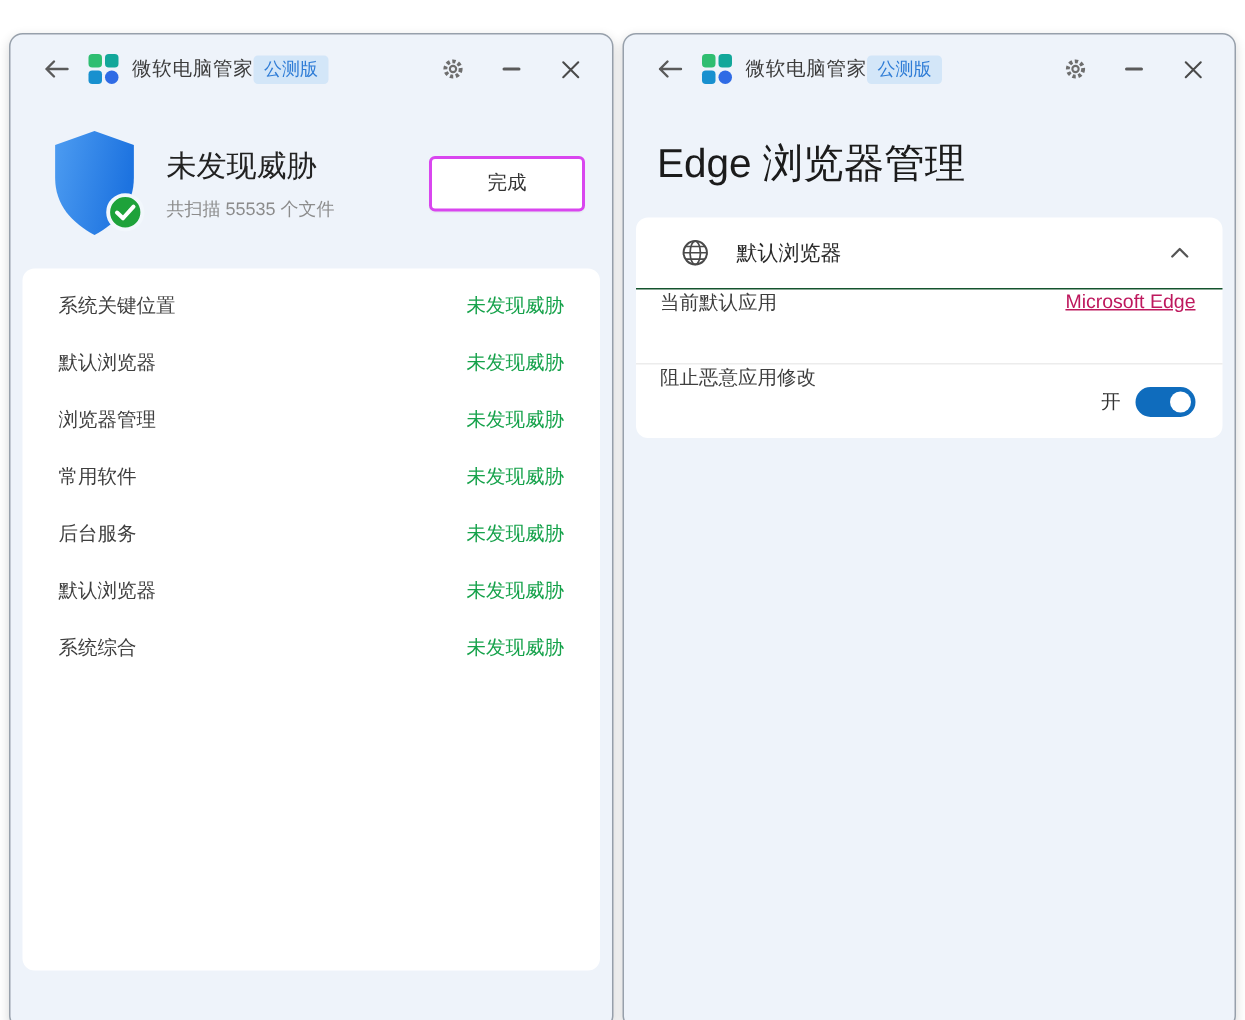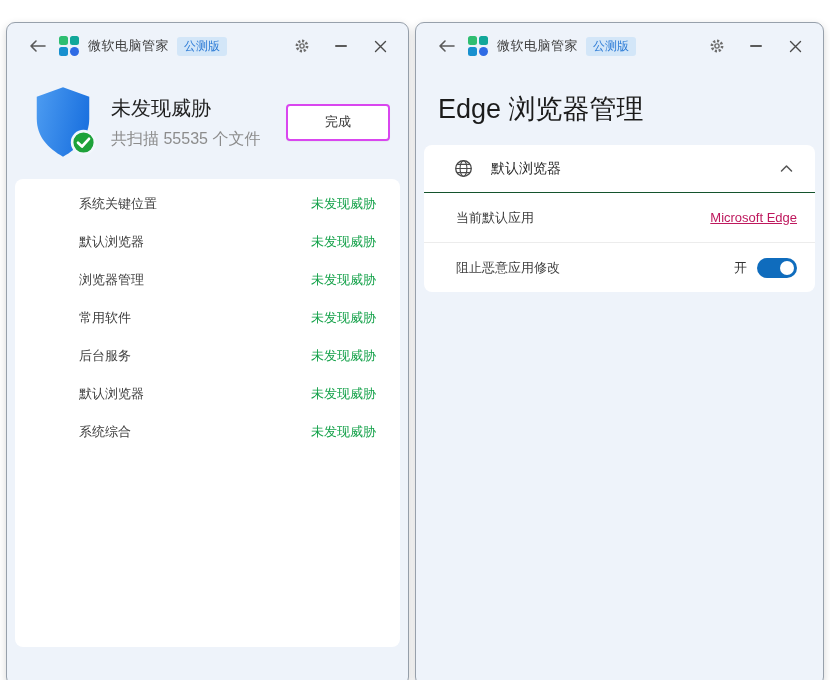--- a/index.html
+++ b/index.html
@@ -23,58 +23,58 @@
   .titlebar{display:flex;align-items:center;height:46px;padding:0 12px 0 18px;}
   .tb-back{width:24px;height:24px;display:flex;align-items:center;justify-content:center;margin-right:10px;cursor:pointer;}
   .logo{display:grid;grid-template-columns:9px 9px;grid-auto-rows:9px;gap:2px;margin-right:9px;}
   .logo i{display:block;}
   .logo .l1{background:#2fbe71;border-radius:2.5px;}
   .logo .l2{background:#12a79a;border-radius:2.5px;}
   .logo .l3{background:#1890cf;border-radius:2.5px;}
   .logo .l4{background:#2f6be5;border-radius:50%;}
   .apptitle{font-size:13px;color:#3c3c3c;letter-spacing:.5px;}
   .badge{
-    margin-left:8px;font-size:12px;color:#2e7cd6;background:#d3e6f8;
+    margin-left:0;font-size:12px;color:#2e7cd6;background:#d3e6f8;
     padding:2px 7px;border-radius:3px;line-height:15px;
   }
   .tb-spacer{flex:1;}
   .tbbtn{width:32px;height:32px;display:flex;align-items:center;justify-content:center;margin-left:7px;cursor:pointer;border-radius:4px;}
   .min-bar{width:12px;height:2px;background:#5a5a5a;border-radius:1px;}
 
   
   .summary{display:flex;align-items:center;padding:16px 16px 10px 26px;}
   .shield-wrap{position:relative;width:60px;height:74px;flex:none;}
   .check-badge{position:absolute;right:-4px;bottom:-1px;}
   .sum-text{margin-left:18px;flex:1;}
   .sum-title{font-size:20px;color:#222;margin-bottom:7px;}
-  .sum-sub{font-size:16px;color:#8c8c8c;}
+  .sum-sub{font-size:12px;color:#8c8c8c;}
   .done-btn{
     width:100px;height:33px;background:#fff;border:2px solid #d946ef;border-radius:4px;
     font-size:13px;color:#333;display:flex;align-items:center;justify-content:center;
     cursor:pointer;box-shadow:0 1px 1px rgba(0,0,0,.04);flex:none;margin-right:2px;
   }
 
   .card{background:#ffffff;border-radius:8px;}
-  .list-card{margin:10px 8px 0;height:468px;padding-top:6px;box-sizing:border-box;padding-left:40px;}
+  .list-card{margin:10px 8px 0;height:468px;padding-top:6px;box-sizing:border-box;}
   .scan-row{height:38px;display:flex;align-items:center;justify-content:space-between;padding:0 24px;}
   .scan-label{font-size:13px;color:#3f3f3f;}
   .scan-status{font-size:13px;color:#16a24b;}
 
   
   .page-title{font-size:27px;color:#1b1b1b;margin:22px 0 18px 22px;font-weight:400;}
   .settings-card{margin:0 8px;}
   .section-head{
     height:47px;display:flex;align-items:center;padding:0 16px 0 30px;
     border-bottom:1px solid #14532d;cursor:pointer;
   }
   .section-title{font-size:14px;color:#2a2a2a;margin-left:18px;flex:1;}
   .chev{width:26px;height:26px;display:flex;align-items:center;justify-content:center;}
   .setting-row{
-    height:49px;display:flex;align-items:center;justify-content:space-between;
-    padding:0 18px 0 32px;
+    height:49px;display:flex;justify-content:space-between;
+    padding:0 18px 0 16px;
   }
   .setting-row.bordered{border-bottom:1px solid #ececec;}
   .set-label{font-size:13px;color:#3f3f3f;}
   .set-value{font-size:13px;color:#be185d;text-decoration:underline;}
   .toggle-group{display:flex;align-items:center;}
   .toggle-label{font-size:13px;color:#333;margin-right:10px;}
   .toggle{
     width:40px;height:20px;border-radius:10px;background:#0f6cbd;position:relative;cursor:pointer;flex:none;
   }
   .toggle .knob{

